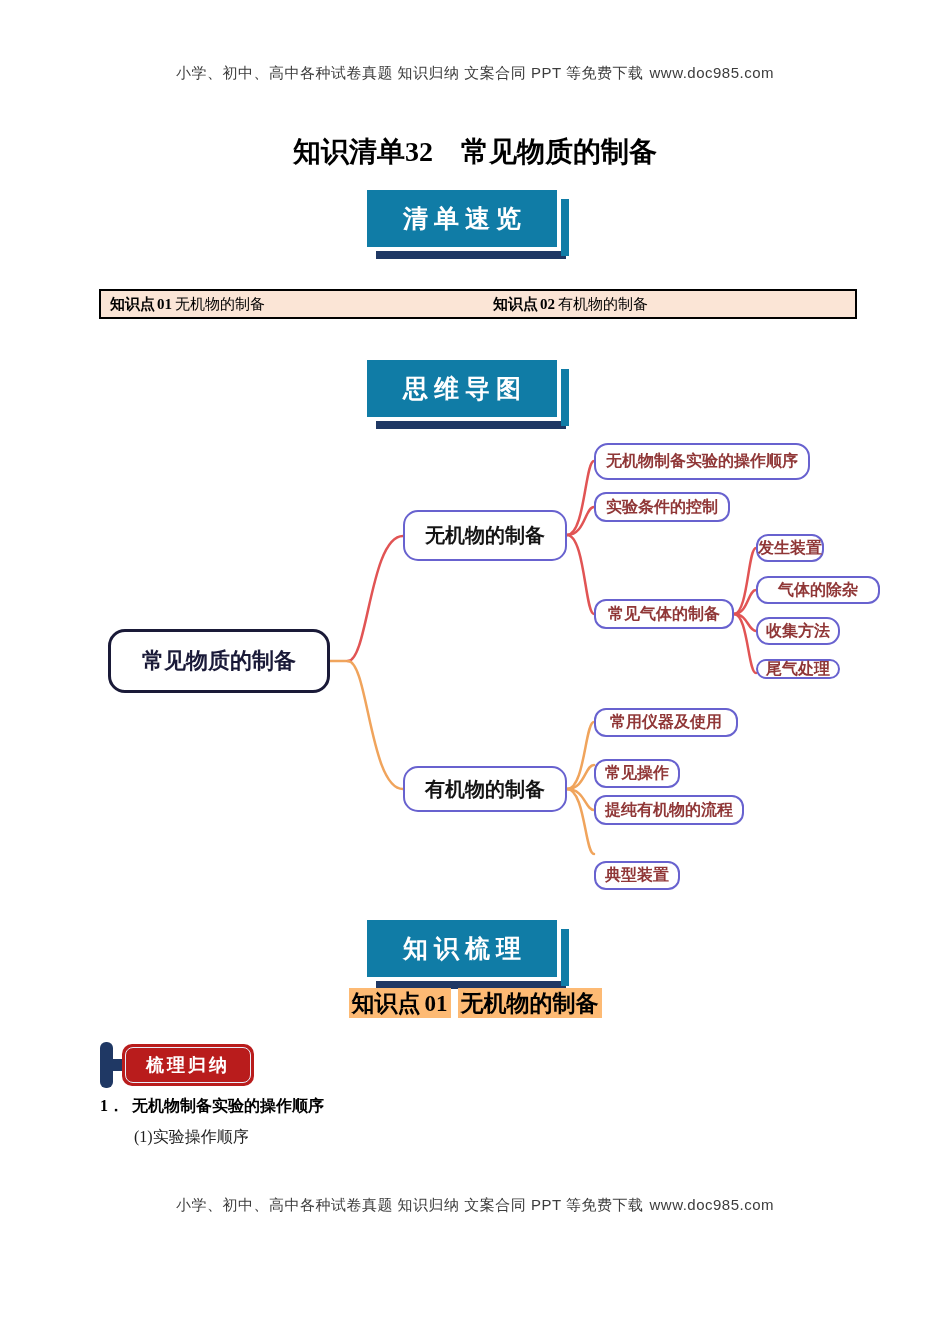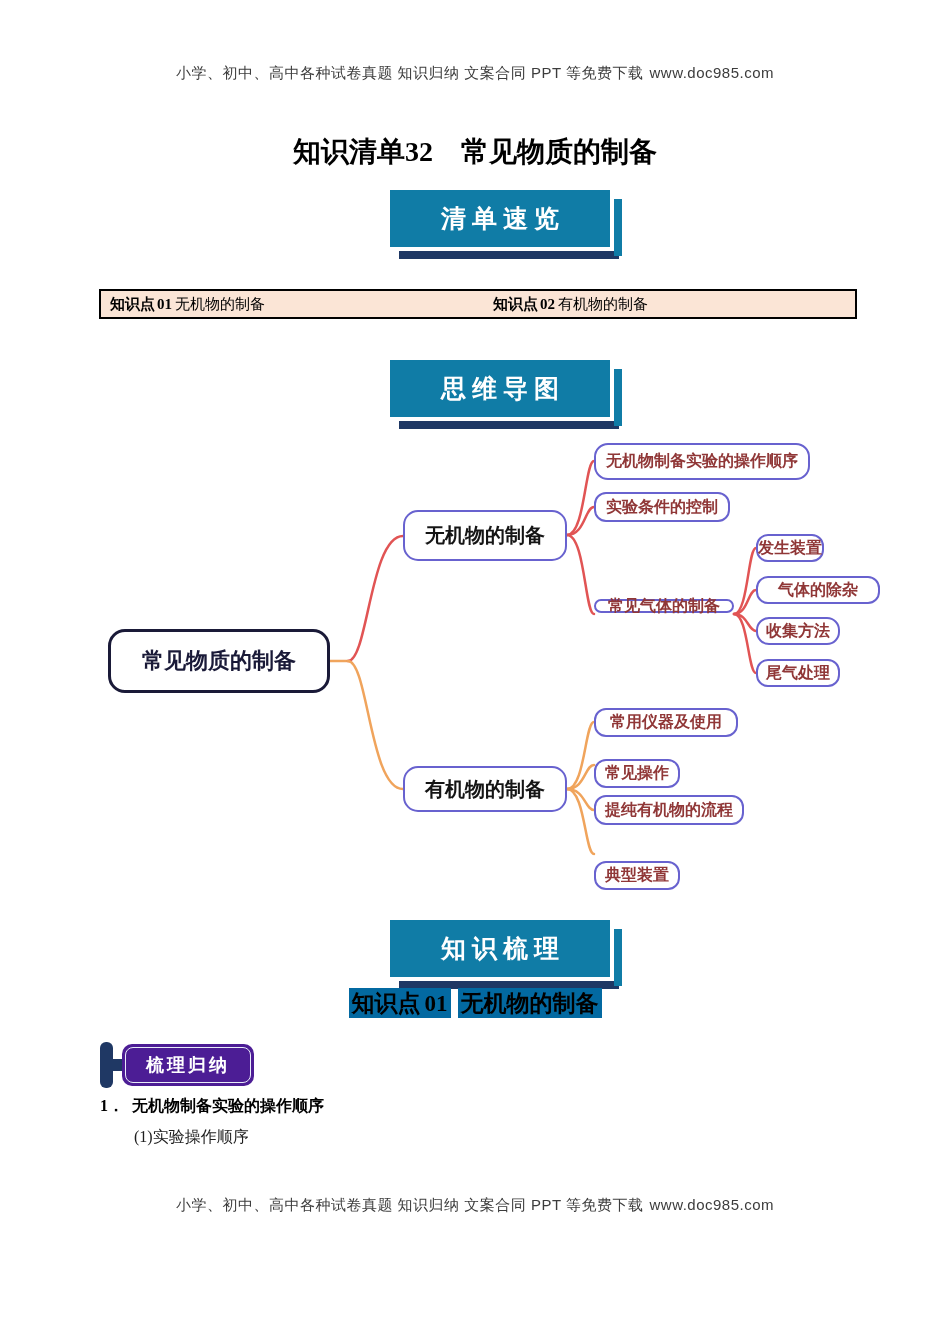--- a/index.html
+++ b/index.html
@@ -14,21 +14,21 @@
   }
   .docline .url{margin-left:6px;color:#3c3c3c;text-decoration:none;}
   
   .main-title{
     position:absolute;top:133px;left:0;width:100%;text-align:center;
     font-size:28px;font-weight:bold;color:#000;
   }
   .serifnum{font-family:"Liberation Serif","DejaVu Serif",serif;}
   
   .banner{
-    position:absolute;left:390px;width:220px;height:57px;
+    position:absolute;left:367px;width:190px;height:57px;
     background:#107ca6;color:#ffffff;
     display:flex;align-items:center;justify-content:center;
     font-size:25px;font-weight:bold;letter-spacing:6px;text-indent:6px;
   }
   .banner::after{ 
     content:"";position:absolute;left:100%;margin-left:4px;top:9px;
     width:8px;height:100%;background:#107ca6;
   }
   .banner::before{ 
     content:"";position:absolute;top:100%;margin-top:4px;left:9px;
@@ -58,44 +58,44 @@
     left:108px;top:199px;width:222px;height:64px;
     border:3.5px solid #1a1a38;border-radius:17px;color:#1a1a38;font-size:22px;
   }
   .node.l2{
     width:164px;border-radius:15px;color:#151515;font-size:20px;
   }
   .node.b1{left:403px;top:80px;height:51px;}
   .node.b2{left:403px;top:336px;height:46px;}
   .node.c1{left:594px;top:13px;height:37px;border-radius:14px;}
   .node.c2{left:594px;top:62px;height:30px;}
-  .node.c3{left:594px;top:169px;width:140px;height:14px;padding:2px 14px;}
+  .node.c3{left:594px;top:169px;width:140px;height:30px;padding:2px 14px;}
   .node.d1{left:756px;top:104px;height:28px;padding:1px 0;}
   .node.d2{left:756px;top:146px;height:28px;padding:1px 20px;}
   .node.d3{left:756px;top:187px;height:28px;padding:1px 8px;border-radius:13px;}
-  .node.d4{left:756px;top:229px;height:28px;padding:1px 8px;}
+  .node.d4{left:756px;top:229px;height:20px;padding:1px 8px;}
   .node.e1{left:594px;top:278px;height:29px;padding:1px 14px;}
   .node.e2{left:594px;top:329px;height:29px;padding:1px 9px;}
   .node.e3{left:594px;top:365px;height:30px;padding:1px 9px;}
   .node.e4{left:594px;top:410px;height:29px;padding:1px 9px;margin-top:21px;}
   
   .kp-heading{
     position:absolute;top:988px;left:0;width:100%;text-align:center;
     font-size:23px;font-weight:bold;color:#000;
   }
-  .kp-heading .hl{background:#0369a1;padding:2px 3px;}
+  .kp-heading .hl{background:#fdba74;padding:2px 3px;}
   .kp-heading .hl + .hl{margin-left:7px;}
   
   .badge{
     position:absolute;top:1042px;left:100px;display:flex;align-items:center;height:46px;
   }
   .badge .bar{width:13px;height:46px;background:#1f3864;border-radius:6px;}
   .badge .joint{width:9px;height:12px;background:#1f3864;}
   .badge .pill{
-    background:#4c1d95;border-radius:10px;padding:3px;
+    background:#b91c1c;border-radius:10px;padding:3px;
   }
   .badge .pill-inner{
     border:1.5px solid #e8ecf8;border-radius:8px;padding:5px 20px;
     color:#ffffff;font-size:18px;font-weight:bold;letter-spacing:3px;white-space:nowrap;
   }
   
   .body-item{
     position:absolute;left:100px;top:1096px;font-size:16px;font-weight:bold;color:#000;
   }
   .body-item .num{font-family:"Liberation Serif","DejaVu Serif",serif;margin-right:8px;}

